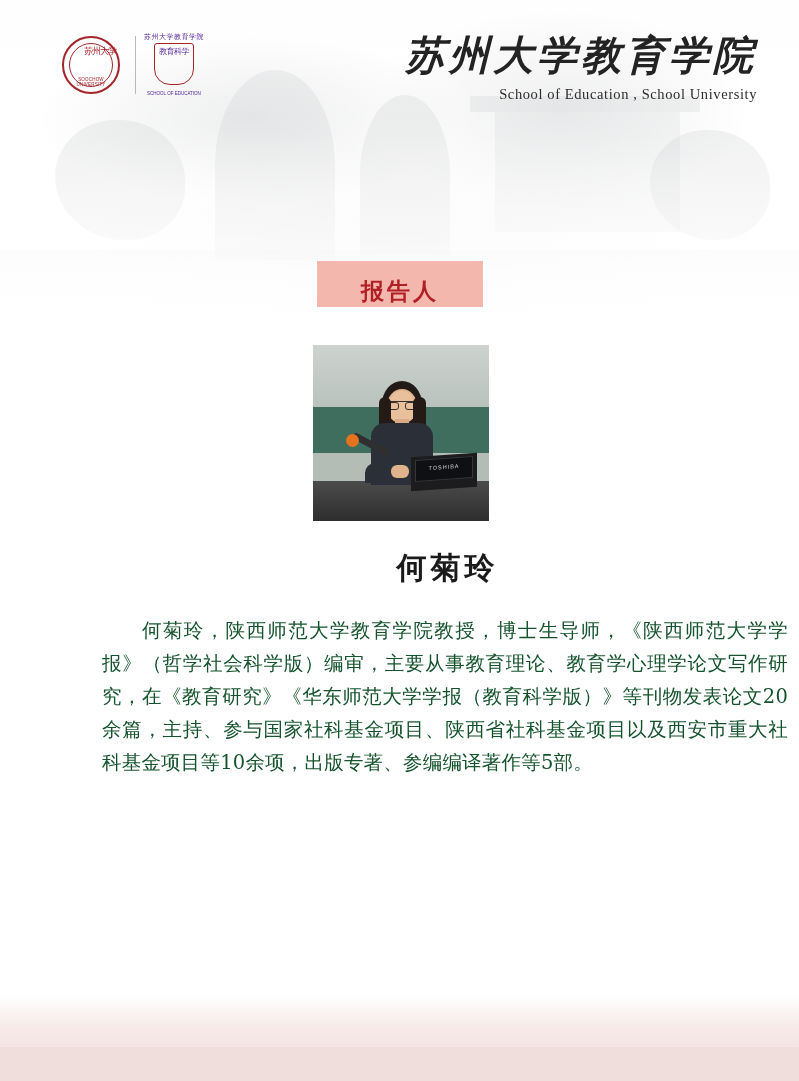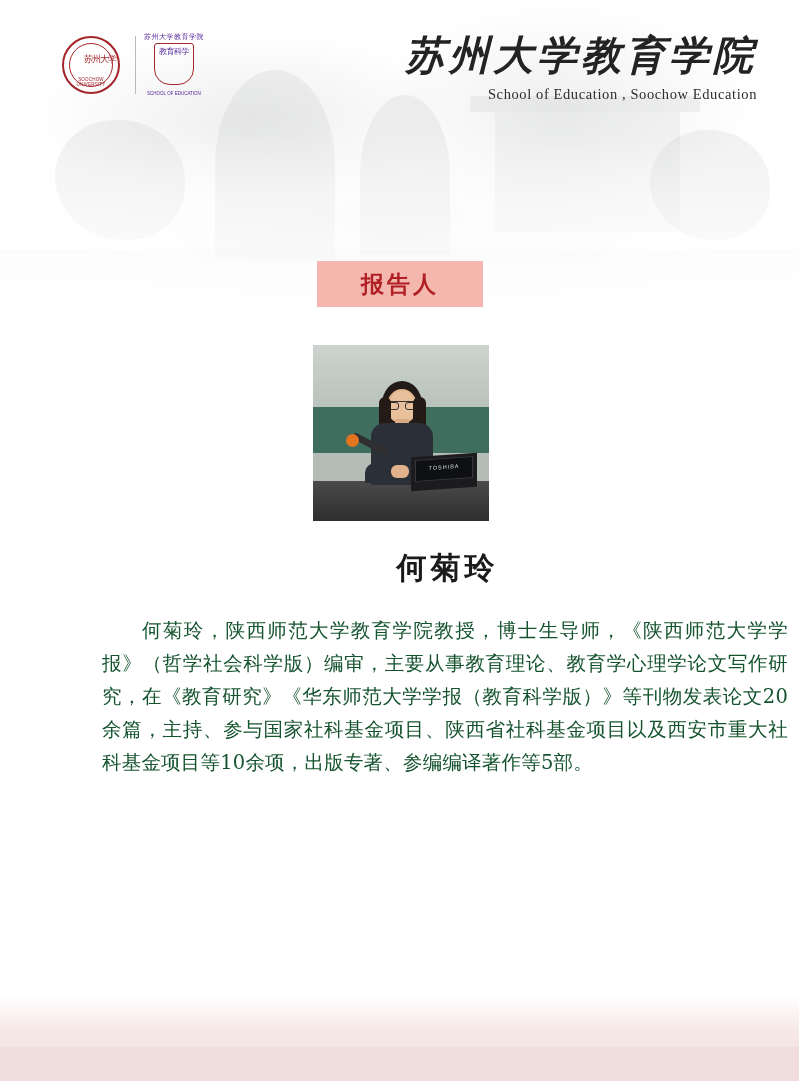--- a/index.html
+++ b/index.html
@@ -97,21 +97,21 @@
   }
   .seal.left { left: 62px; }
   .seal .ring {
     position: absolute;
     left: 5px; top: 5px; right: 5px; bottom: 5px;
     border: 1px solid #a4252a;
     border-radius: 50%;
   }
   .seal .cn {
     position: absolute;
-    left: 0; right: 0; top: 16px;
+    left: 0; right: 0; top: 8px;
     text-align: center;
     font-size: 9px;
     line-height: 10px;
     letter-spacing: -1px;
     padding-left: 18px;
   }
   .seal .en {
     position: absolute;
     left: 0; right: 0; bottom: 5px;
     text-align: center;
@@ -206,21 +206,21 @@
 
   
   .speaker-tag {
     position: absolute;
     left: 317px;
     top: 261px;
     width: 166px;
     height: 46px;
     background: #f4b7ae;
     display: flex;
-    align-items: center;
+    align-items: flex-end;
     justify-content: center;
   }
   .speaker-tag span {
     font-family: "DejaVu Sans", sans-serif;
     font-size: 23px;
     font-weight: bold;
     letter-spacing: 3px;
     color: #b01f24;
   }
 
@@ -382,21 +382,21 @@
     <div class="seal-divider"></div>
 
     <div class="crest">
       <div class="cn-top">苏州大学教育学院</div>
       <div class="shield">教育科学</div>
       <div class="en-bot">SCHOOL OF EDUCATION</div>
     </div>
 
     <div class="brand">
       <div class="cn">苏州大学教育学院</div>
-      <div class="en">School of Education , Soochow Education</div>
+      <div class="en">School of Education , School University</div>
     </div>
   </div>
 
 
   <div class="speaker-tag">
     <span>报告人</span>
   </div>
 
   <div class="photo">
     <div class="ph-wall-top"></div>

